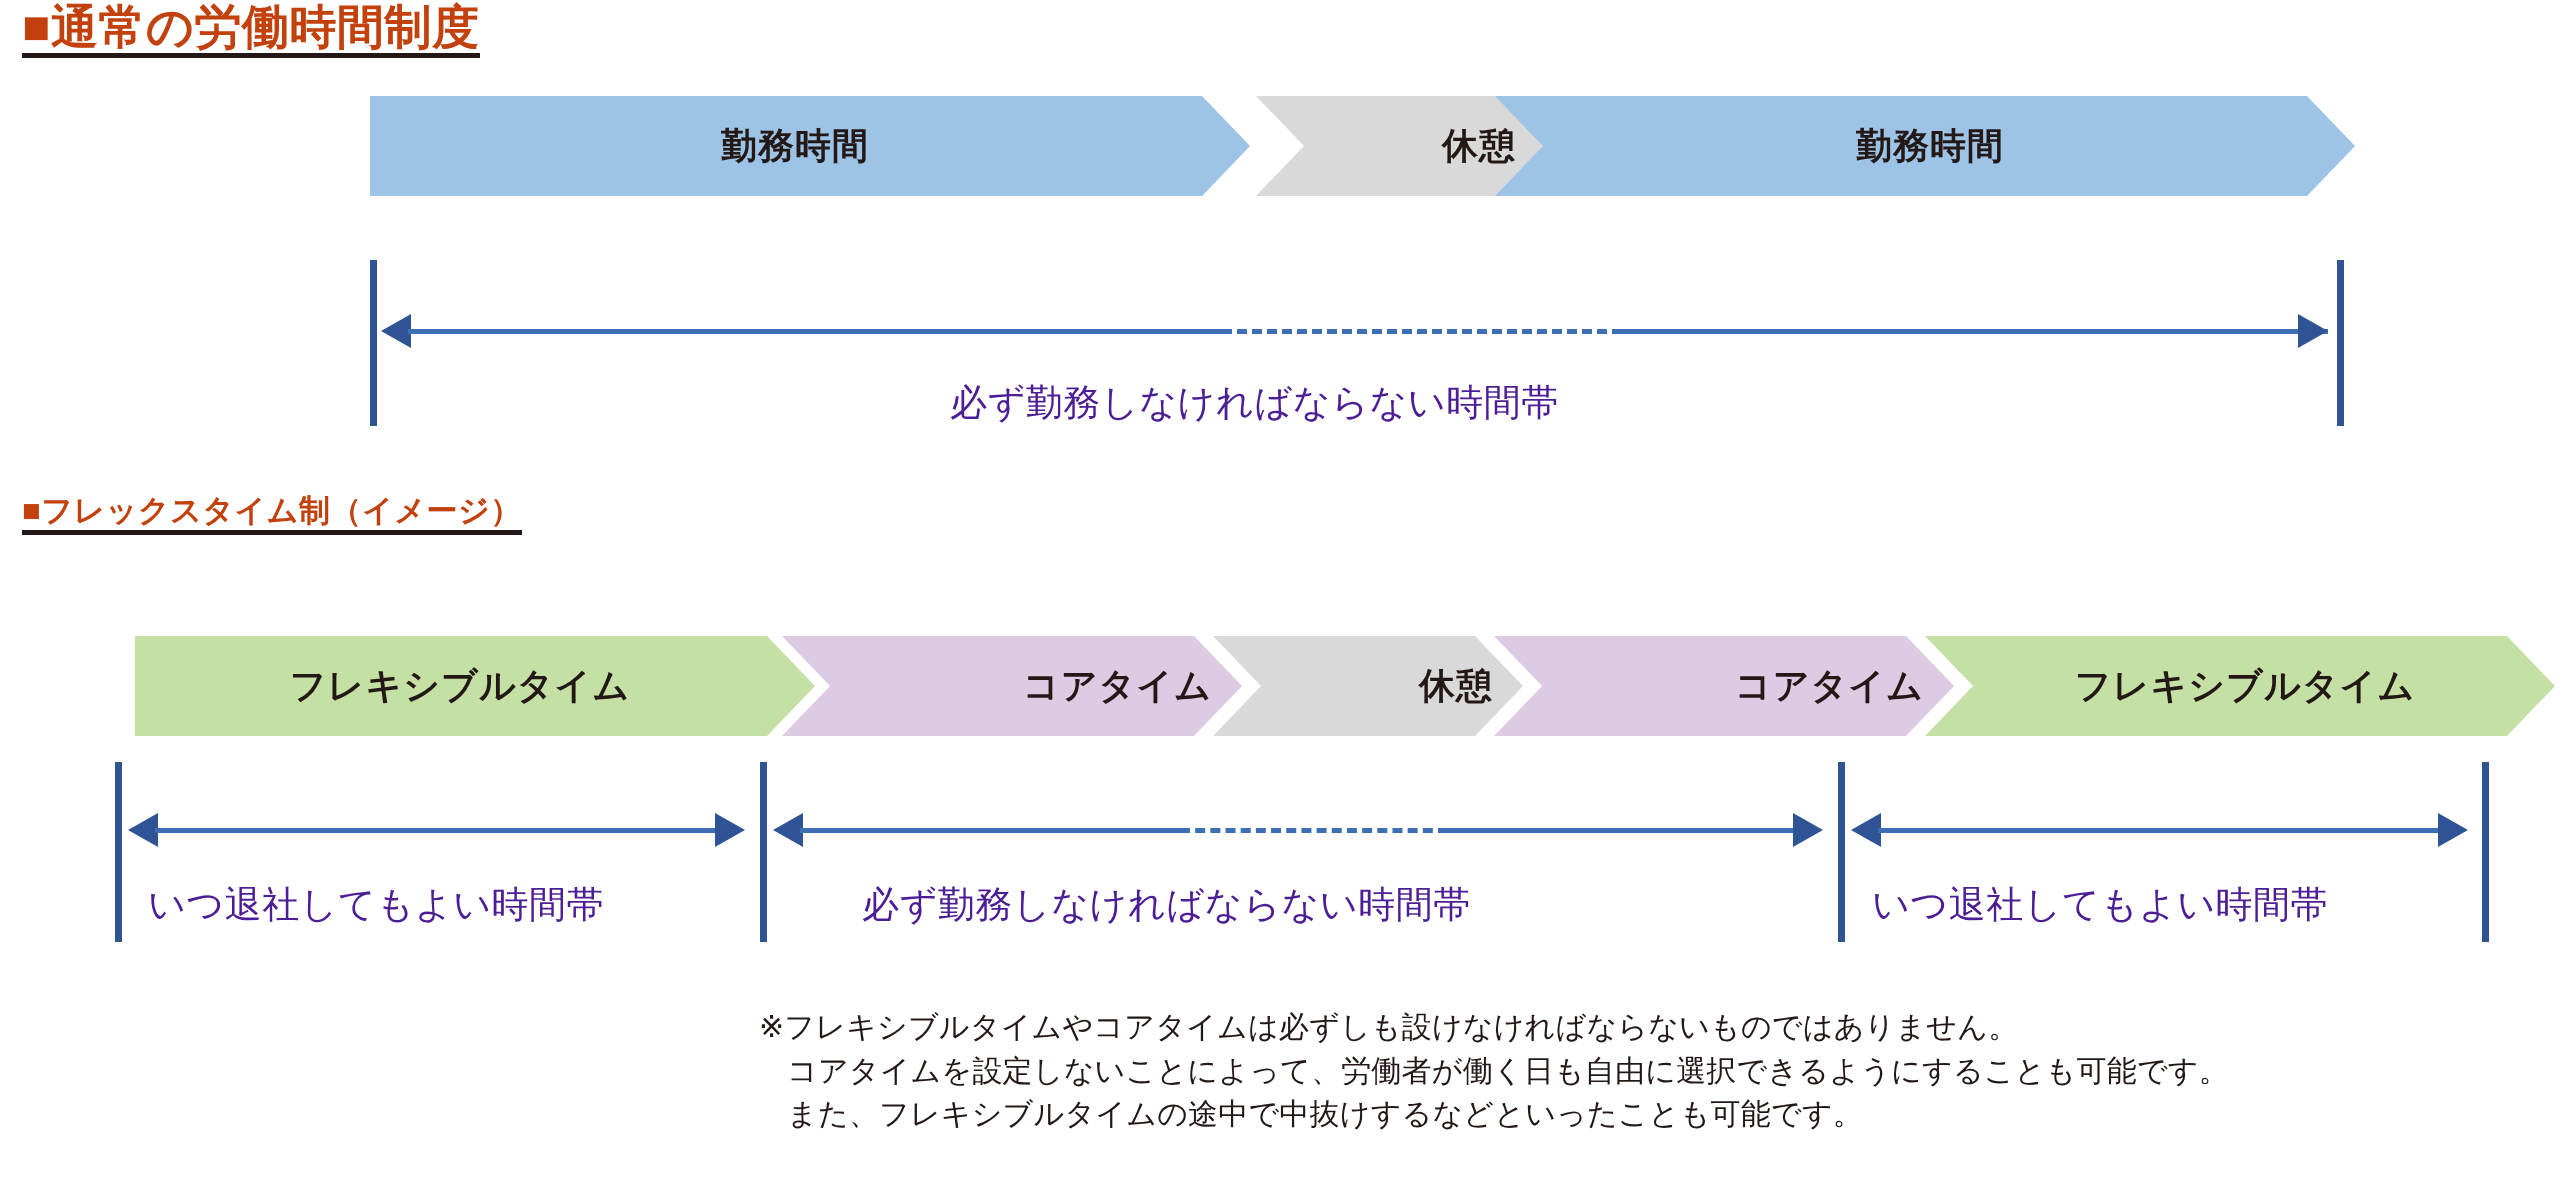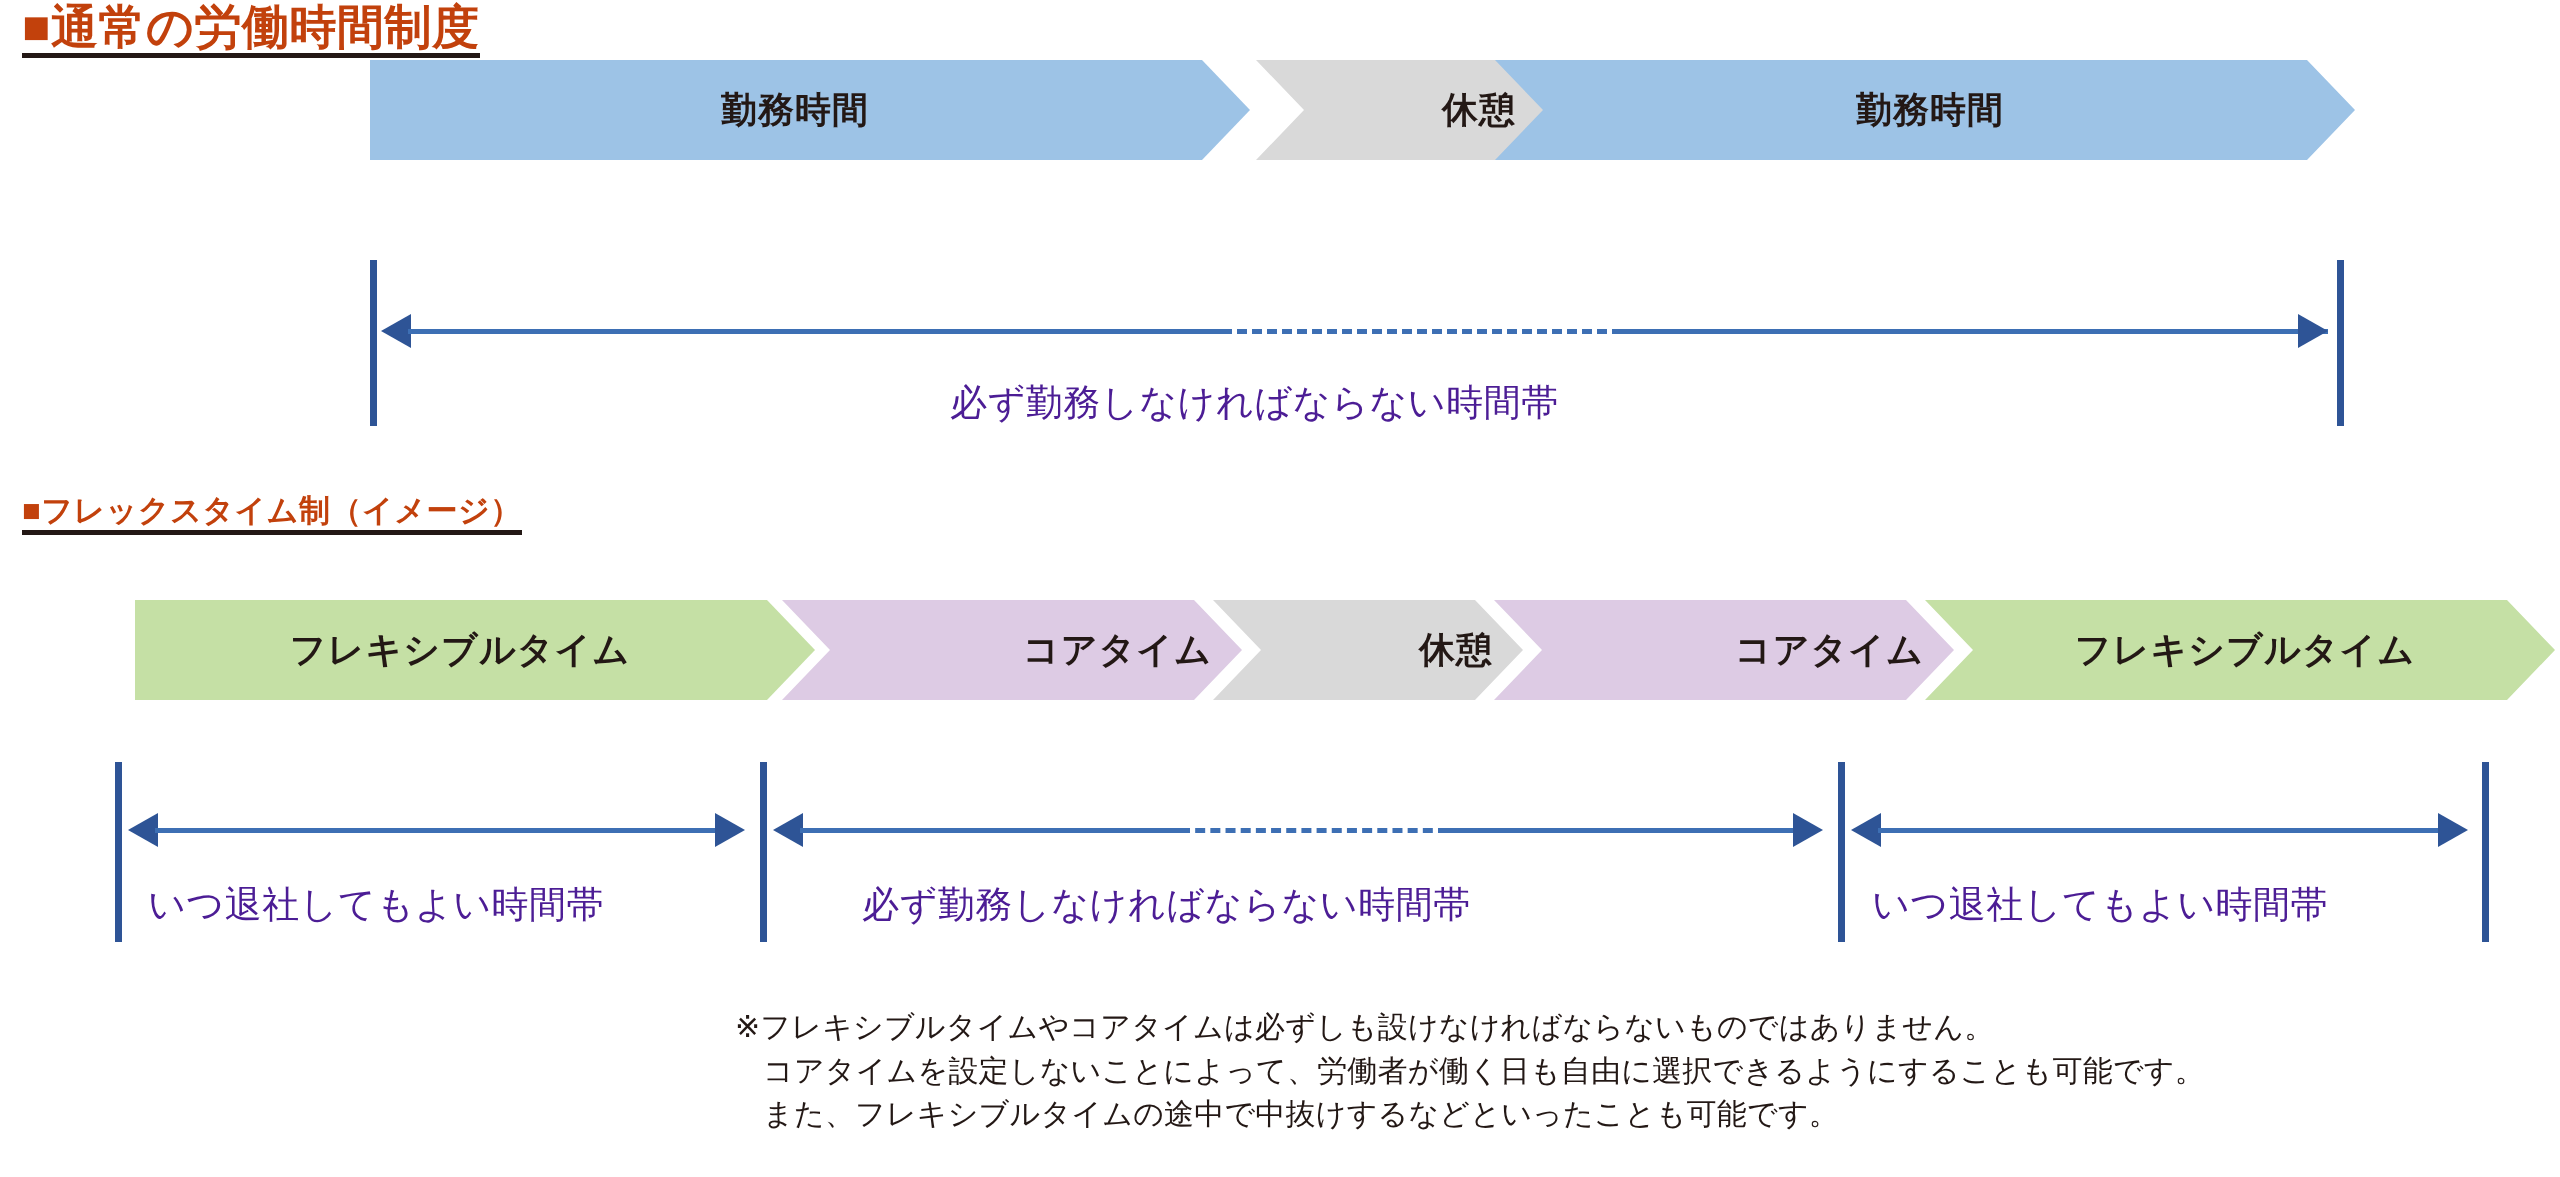--- a/index.html
+++ b/index.html
@@ -39,20 +39,21 @@
   #heading-flex {
     left: 22px;
     top: 495px;
     font-size: 31px;
   }
 
   
   .band {
     position: absolute;
     height: 100px;
+    margin-top: 36px;
   }
   #band-normal { left: 0; top: 60px; width: 2560px; }
   #band-flex   { left: 0; top: 600px; width: 2227px; }
 
   .chev {
     position: absolute;
     top: 0;
     height: 100px;
     display: flex;
     align-items: center;
@@ -124,21 +125,21 @@
   
   #footnote {
     position: absolute;
     left: 735px;
     top: 1005px;
     font-size: 30px;
     line-height: 1.45;
     color: #231815;
     letter-spacing: 0.2px;
   }
-  #footnote .fn-line { white-space: nowrap; }
+  #footnote .fn-line { white-space: nowrap; margin-left: 24px; }
   #footnote .fn-line.indent { padding-left: 28px; }
 </style>
 </head>
 <body>
 
 <div class="page">
 
   <div class="heading" id="heading-normal">■通常の労働時間制度</div>
 
   <div class="band" id="band-normal">

